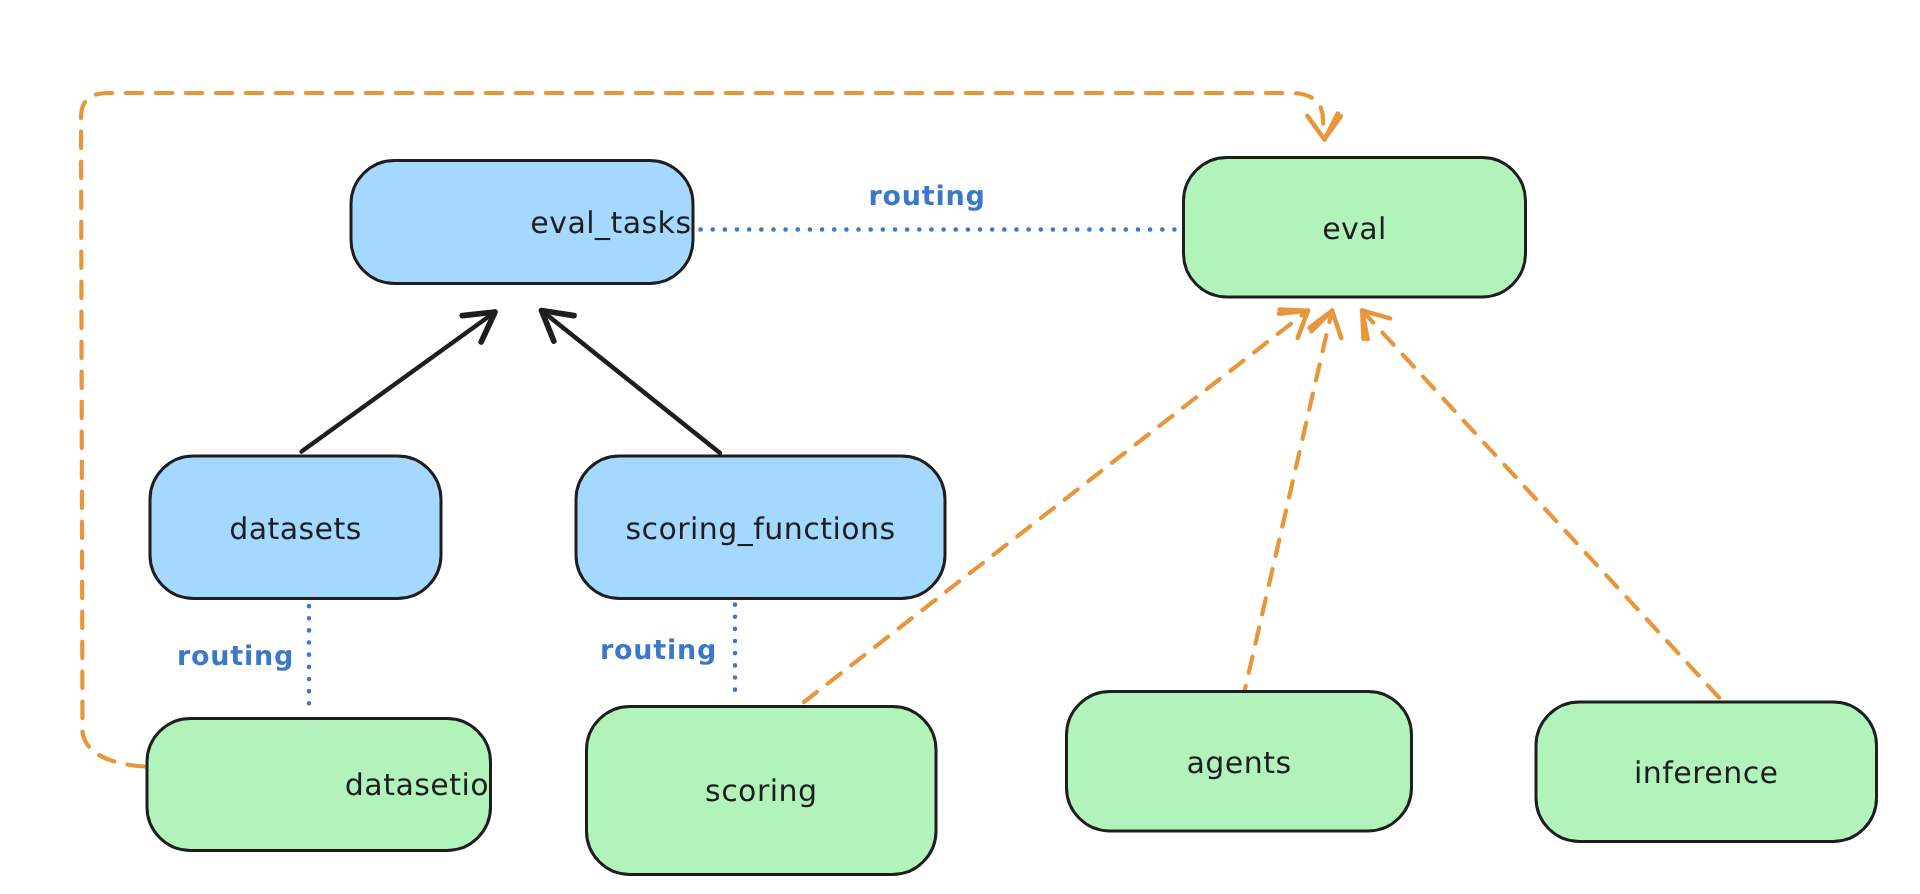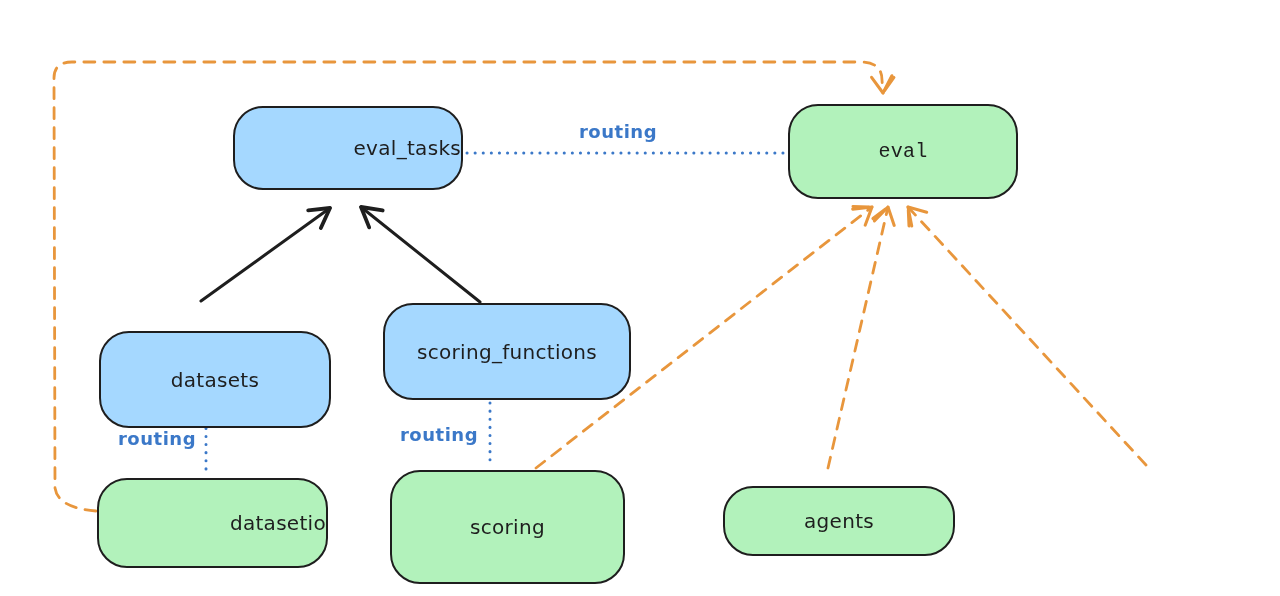--- a/index.html
+++ b/index.html
@@ -62,42 +62,45 @@
     <path class="edge-orange" d="M 96,511 Q 58,508 55,488 L 54,78 Q 54,62 72,62 L 860,62 Q 882,62 882,80 L 883,93" marker-end="url(#arrow-orange)"></path>
     <path class="edge-orange" d="M 536,468 L 872,207" marker-end="url(#arrow-orange)"></path>
     <path class="edge-orange" d="M 828,468 L 888,207" marker-end="url(#arrow-orange)"></path>
     <path class="edge-orange" d="M 1146,465 L 908,207" marker-end="url(#arrow-orange)"></path>
   </svg>
 
   <div class="node blue" style="left:233px;top:106px;width:230px;height:84px;justify-content:flex-end;">
     <span>eval_tasks</span>
   </div>
 
-  <div class="node green" style="left:788px;top:104px;width:230px;height:95px;font-family:Liberation Mono, monospace;">
+  <div class="node green" style="left:788px;top:104px;width:230px;height:95px;">
     <span>eval</span>
   </div>
 
-  <div class="node blue" style="left:99px;top:303px;width:232px;height:97px;margin-top:28px;">
+  <div class="node blue" style="left:99px;top:303px;width:196px;height:97px;">
     <span>datasets</span>
   </div>
 
   <div class="node blue" style="left:383px;top:303px;width:248px;height:97px;">
     <span>scoring_functions</span>
   </div>
 
   <div class="node green" style="left:97px;top:478px;width:231px;height:90px;justify-content:flex-end;">
     <span>datasetio</span>
   </div>
 
   <div class="node green" style="left:390px;top:470px;width:235px;height:114px;">
     <span>scoring</span>
   </div>
 
-  <div class="node green" style="left:710px;top:486px;width:232px;height:70px;margin-left:13px;">
+  <div class="node green" style="left:710px;top:460px;width:232px;height:95px;">
     <span>agents</span>
   </div>
 
+  <div class="node green" style="left:1023px;top:467px;width:229px;height:95px;">
+    <span>inference</span>
+  </div>
 
   <div class="edge-label" style="left:618px;top:131px;">routing</div>
   <div class="edge-label" style="left:157px;top:438px;">routing</div>
   <div class="edge-label" style="left:439px;top:434px;">routing</div>
 
 </div>
 
 </body></html>

